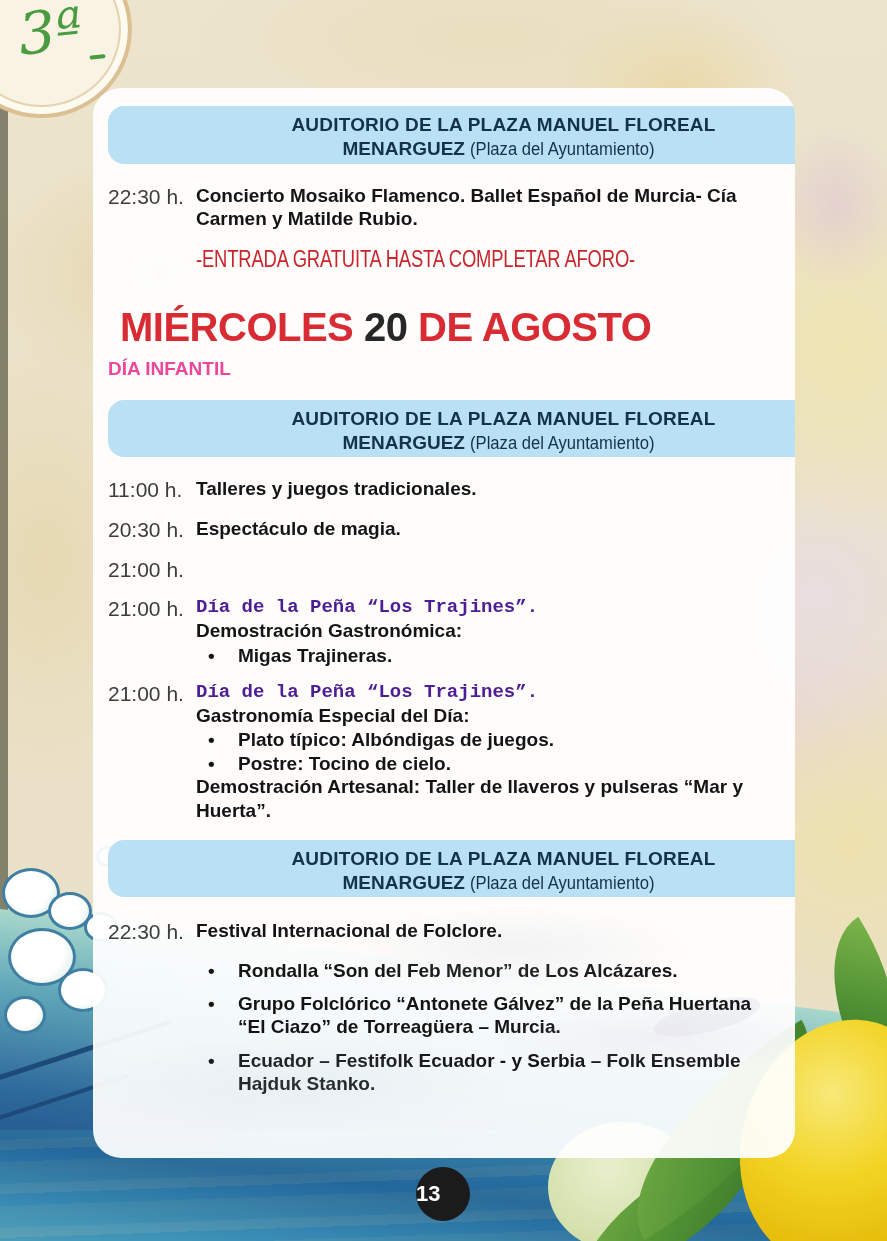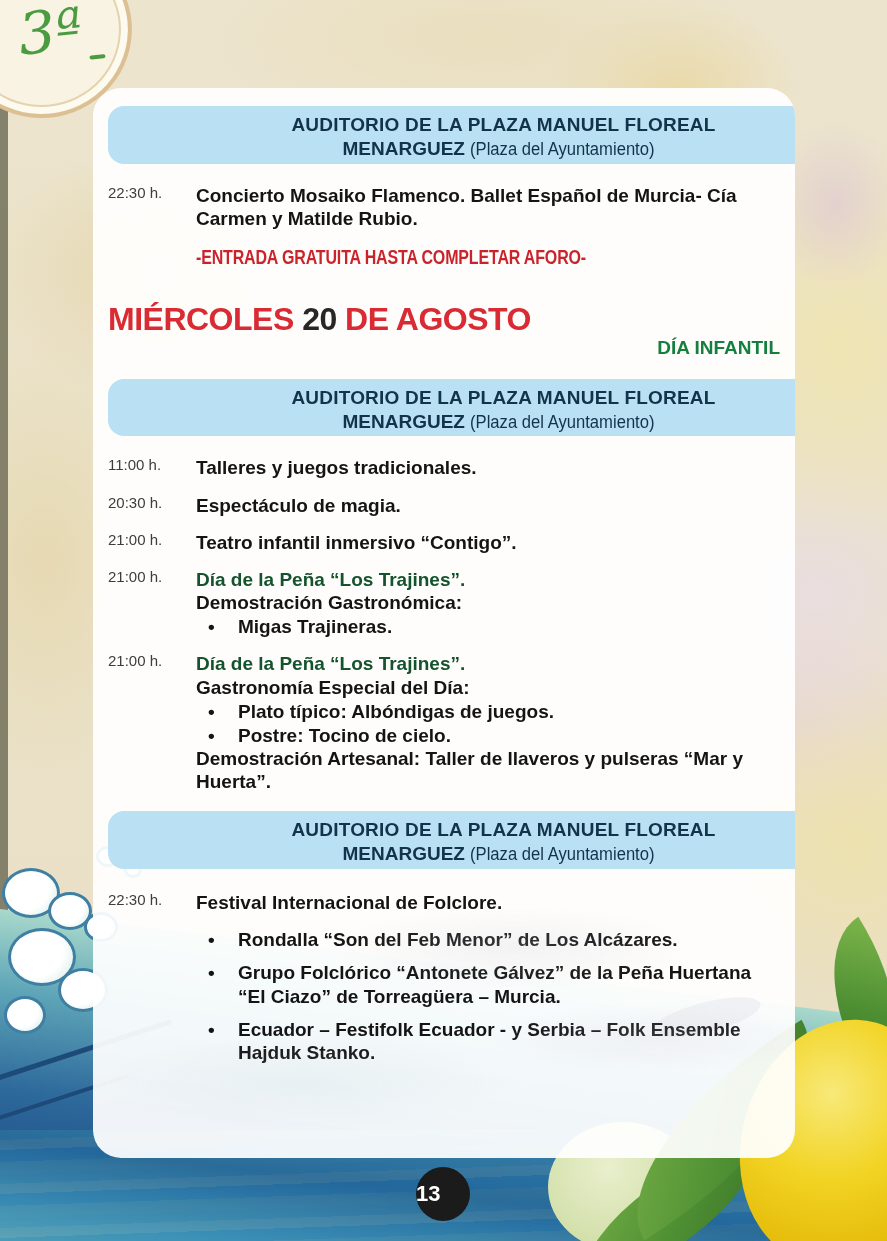--- a/index.html
+++ b/index.html
@@ -77,34 +77,34 @@
       radial-gradient(ellipse 300px 70px at 30% 75%, rgba(186,208,214,.45), transparent 70%),
       radial-gradient(ellipse 240px 50px at 80% 60%, rgba(205,196,216,.5), transparent 70%);}
 
   .banner{position:relative;width:791px;margin:0 auto;background:#b9e1f3;border-radius:16px;
     padding:8px 10px 3px;text-align:center;color:#13334a;box-sizing:border-box;}
   .banner .line1{font-size:19px;font-weight:bold;letter-spacing:.2px;line-height:1.2;}
   .banner .line2{font-size:19px;font-weight:bold;line-height:1.2;margin-top:1px;}
   .banner .detail{font-weight:normal;font-size:17.5px;display:inline-block;transform:scaleX(.95);transform-origin:left center;}
 
   .event-row{position:relative;display:flex;margin-bottom:14px;}
-  .event-time{flex:0 0 88px;font-size:15px;color:#3d3d3d;line-height:1.22;}
+  .event-time{flex:0 0 88px;font-size:21px;color:#3d3d3d;line-height:1.22;}
   .event-body{flex:1;font-size:19px;font-weight:bold;color:#141414;line-height:1.22;padding-right:6px;}
-  .highlight{color:#14532d;}
+  .highlight{color:#4c1d95;font-family:Liberation Mono, monospace;}
   .bullet-row{display:flex;margin-top:1px;}
   .bullet-glyph{flex:0 0 30px;text-align:left;padding-left:12px;}
   .bullet-text{flex:1;}
   .sp-bullets .bullet-row{margin-bottom:10px;}
 
-  .notice{margin-left:88px;font-size:20px;font-weight:bold;color:#c9242b;white-space:nowrap;}
+  .notice{margin-left:88px;font-size:23px;font-weight:normal;color:#c9242b;white-space:nowrap;}
   .notice-inner{display:inline-block;transform:scaleX(.8);transform-origin:left center;letter-spacing:-.2px;}
 
-  .day-heading{font-size:32px;font-weight:bold;letter-spacing:-.5px;line-height:1;color:#d92b33;margin:0;}
+  .day-heading{font-size:40px;font-weight:bold;letter-spacing:-.5px;line-height:1;color:#d92b33;margin:12px;}
   .day-heading .num{color:#272727;}
-  .day-subtitle{font-size:19px;font-weight:bold;color:#15803d;margin-top:3px;line-height:1.1;text-align:right;}
+  .day-subtitle{font-size:19px;font-weight:bold;color:#ec4899;margin-top:3px;line-height:1.1;}
 
   .mt-banner2{margin-top:20px;}
   .mt-events{margin-top:20px;}
   .mt-notice1{margin-top:16px;}
   .mt-heading-wed{margin-top:34px;}
   .mt-heading-thu{margin-top:28px;}
   .mt-thu-event{margin-top:14px;}
   .mt-banner3{margin-top:18px;}
   .mt-festival{margin-top:22px;}
   .mt-festival-bullets{margin-top:12px;margin-left:88px;}
@@ -182,21 +182,20 @@
       <div class="event-row">
         <div class="event-time">11:00 h.</div>
         <div class="event-body">Talleres y juegos tradicionales.</div>
       </div>
       <div class="event-row">
         <div class="event-time">20:30 h.</div>
         <div class="event-body">Espectáculo de magia.</div>
       </div>
       <div class="event-row">
         <div class="event-time">21:00 h.</div>
-        <div class="event-body">Teatro infantil inmersivo “Contigo”.</div>
       </div>
       <div class="event-row">
         <div class="event-time">21:00 h.</div>
         <div class="event-body">
           <div class="highlight">Día de la Peña “Los Trajines”.</div>
           <div>Demostración Gastronómica:</div>
           <div class="bullet-row">
             <span class="bullet-glyph">•</span>
             <span class="bullet-text">Migas Trajineras.</span>
           </div>

